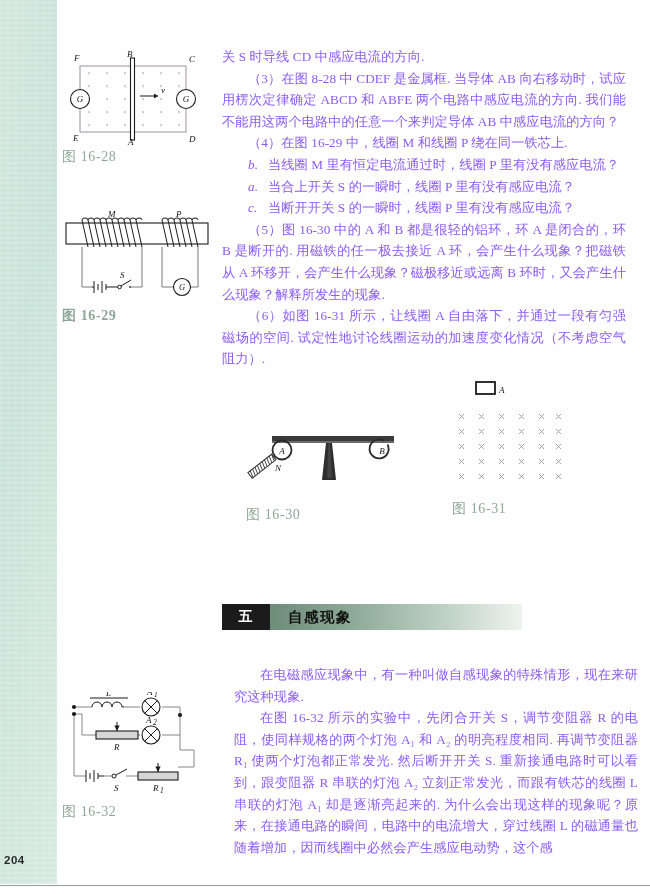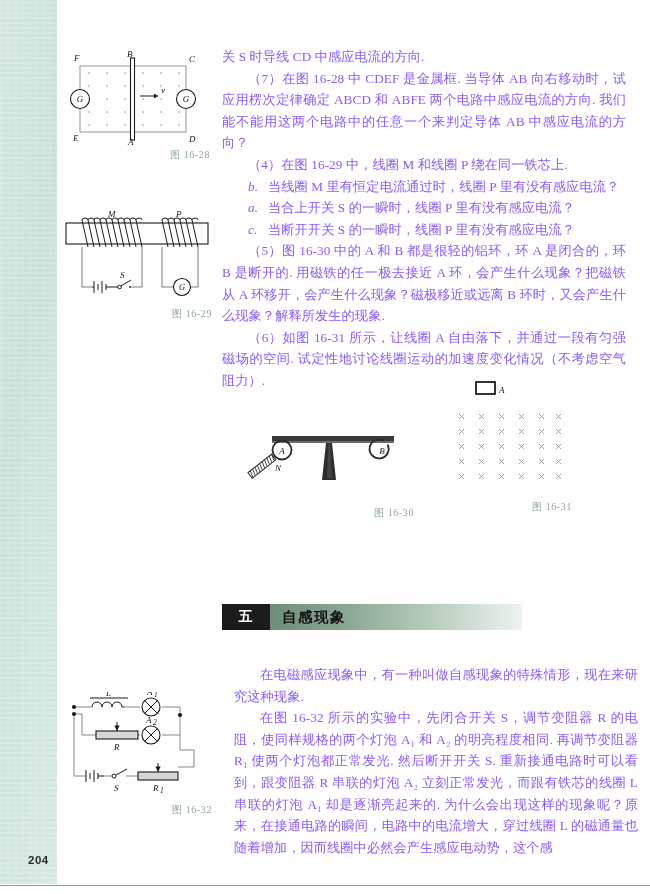--- a/index.html
+++ b/index.html
@@ -34,21 +34,21 @@
     content: "";
     position: absolute;
     inset: 0;
     background:
       repeating-linear-gradient(0deg, rgba(255,255,255,.22) 0 2px, rgba(0,0,0,0) 2px 5px),
       repeating-linear-gradient(90deg, rgba(255,255,255,.10) 0 3px, rgba(0,0,0,0) 3px 7px);
     opacity: .7;
   }
   .page-number {
     position: absolute;
-    left: 28px;
+    left: 4px;
     bottom: 28px;
     font-family: "Liberation Sans", sans-serif;
     font-size: 11.5px;
     font-weight: 700;
     color: #2b2b2b;
     letter-spacing: .5px;
     z-index: 4;
   }
   .bottom-rule {
     position: absolute;
@@ -103,36 +103,36 @@
     font-family: "Liberation Sans", sans-serif;
     font-weight: 700;
     font-size: 14px;
     letter-spacing: 1px;
   }
   .section-title-wrap {
     flex: 1;
     background: linear-gradient(90deg, #6e8d79 0%, #8aa794 30%, #bdd0c3 68%, #eef3ef 100%);
     display: flex;
     align-items: center;
-    padding-left: 12px;
+    padding-left: 18px;
   }
   .section-title {
     font-family: "Liberation Sans", sans-serif;
     font-weight: 700;
     font-size: 14.5px;
     color: #101010;
     letter-spacing: 1.5px;
   }
 
   
   .figure { position: absolute; }
   .fig-caption {
-    font-size: 10px;
+    font-size: 14px;
     color: #8fa79b;
-    text-align: right;
+    text-align: left;
     font-family: "Liberation Serif", serif;
     letter-spacing: .6px;
     white-space: nowrap;
   }
   svg { display: block; }
   .lbl-it {
     font-family: "Liberation Serif", serif;
     font-style: italic;
     font-size: 9px;
     fill: #161616;
@@ -149,21 +149,21 @@
 </head>
 <body>
 
 <div id="page">
 
   <div class="margin-band"></div>
   <div class="page-number">204</div>
 
   <div class="text-col" style="top:46px;">
     <p>关 S 时导线 CD 中感应电流的方向.</p>
-    <p class="indent2">（7）在图 16-28 中 CDEF 是金属框. 当导体 AB 向右移动时，试应用楞次定律确定 ABCD 和 ABFE 两个电路中感应电流的方向. 我们能不能用这两个电路中的任意一个来判定导体 AB 中感应电流的方向？</p>
+    <p class="indent2">（3）在图 8-28 中 CDEF 是金属框. 当导体 AB 向右移动时，试应用楞次定律确定 ABCD 和 ABFE 两个电路中感应电流的方向. 我们能不能用这两个电路中的任意一个来判定导体 AB 中感应电流的方向？</p>
     <p class="indent2">（4）在图 16-29 中，线圈 M 和线圈 P 绕在同一铁芯上.</p>
     <p class="sub-item">
       <span class="lbl">b.</span><span>当线圈 M 里有恒定电流通过时，线圈 P 里有没有感应电流？</span>
     </p>
     <p class="sub-item">
       <span class="lbl">a.</span><span>当合上开关 S 的一瞬时，线圈 P 里有没有感应电流？</span>
     </p>
     <p class="sub-item">
       <span class="lbl">c.</span><span>当断开开关 S 的一瞬时，线圈 P 里有没有感应电流？</span>
     </p>
@@ -350,21 +350,21 @@
         <path d="M136 81 L128 81"></path>
       </g>
 
       <circle cx="120" cy="81" r="8.5" fill="#ffffff" stroke="#1b1b1b" stroke-width="1.1"></circle>
       <text x="120" y="84.2" text-anchor="middle" class="lbl-it" style="font-size:8.5px;">G</text>
 
       <text x="46" y="11" class="lbl-it">M</text>
       <text x="114" y="11" class="lbl-it">P</text>
       <text x="58" y="72" class="lbl-it">S</text>
     </svg>
-    <div class="fig-caption" style="margin-top:1px;width:150px;">图 16-29</div>
+    <div class="fig-caption" style="margin-top:1px;width:150px;font-weight:bold;">图 16-29</div>
   </div>
 
   <div class="figure" id="fig1630">
     <svg width="168" height="62" viewBox="0 0 168 62">
 
       <rect x="26" y="4" width="122" height="5" fill="#3a3a3a"></rect>
       <rect x="26" y="9" width="122" height="2" fill="#6a6a6a"></rect>
 
       <path d="M80 11 L86 11 L90 48 L76 48 Z" fill="#2e2e2e"></path>
       <path d="M82.5 11 L84 11 L86 46 L81 46 Z" fill="#5a5a5a" opacity=".5"></path>

